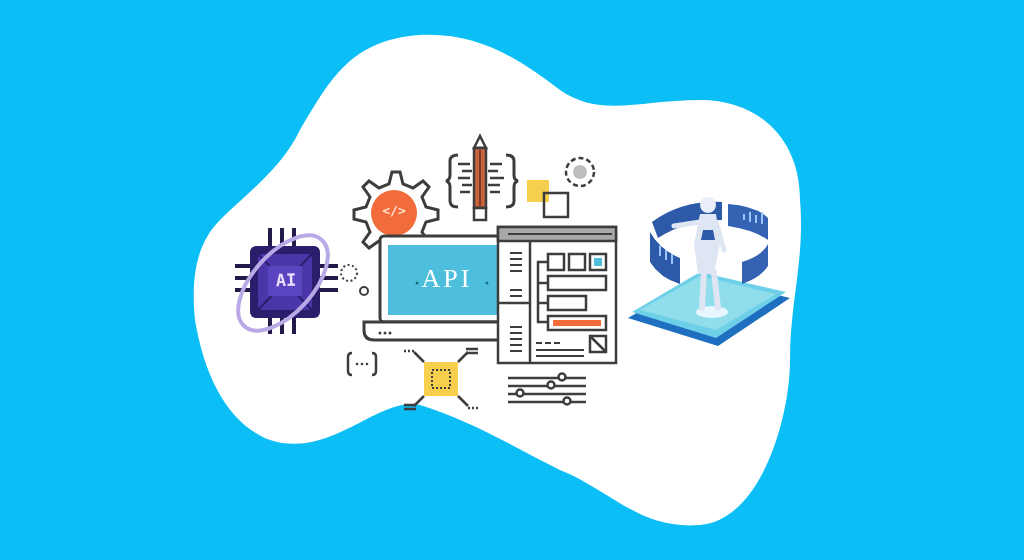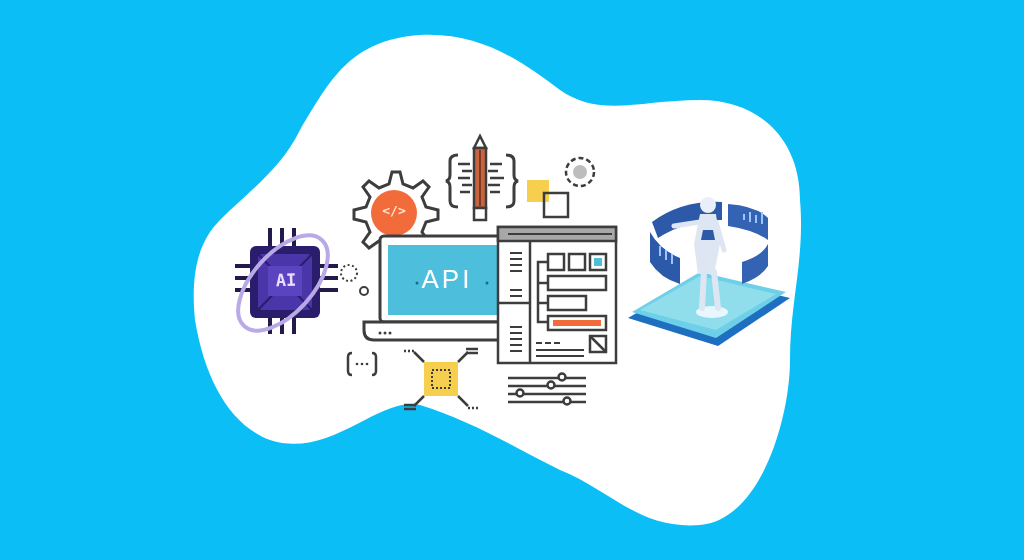--- a/index.html
+++ b/index.html
@@ -7,21 +7,21 @@
       width: 1024px; height: 560px; overflow: hidden;
       background: #0bbff6;
       font-family: "DejaVu Sans Mono", monospace;
       position: relative;
     }
     .stage { position: absolute; left: 0; top: 0; width: 1024px; height: 560px; }
     .abs { position: absolute; }
     .api-text {
       position: absolute; left: 392px; top: 264px; width: 110px;
       text-align: center; color: #ffffff;
-      font-family: Liberation Sans, sans-serif; font-size: 26px; letter-spacing: 3px;
+      font-family: Liberation Serif, serif; font-size: 26px; letter-spacing: 3px;
     }
     .ai-text {
       position: absolute; left: 264px; top: 270px; width: 44px; text-align: center;
       color: #e9dcff; font-family: "DejaVu Sans Mono", monospace; font-weight: bold; font-size: 17px;
       transform: rotate(-2deg);
     }
     .code-text {
       position: absolute; left: 374px; top: 203px; width: 40px; text-align: center;
       color: #ffe3d0; font-family: "DejaVu Sans Mono", monospace; font-weight: bold; font-size: 13px;
     }

